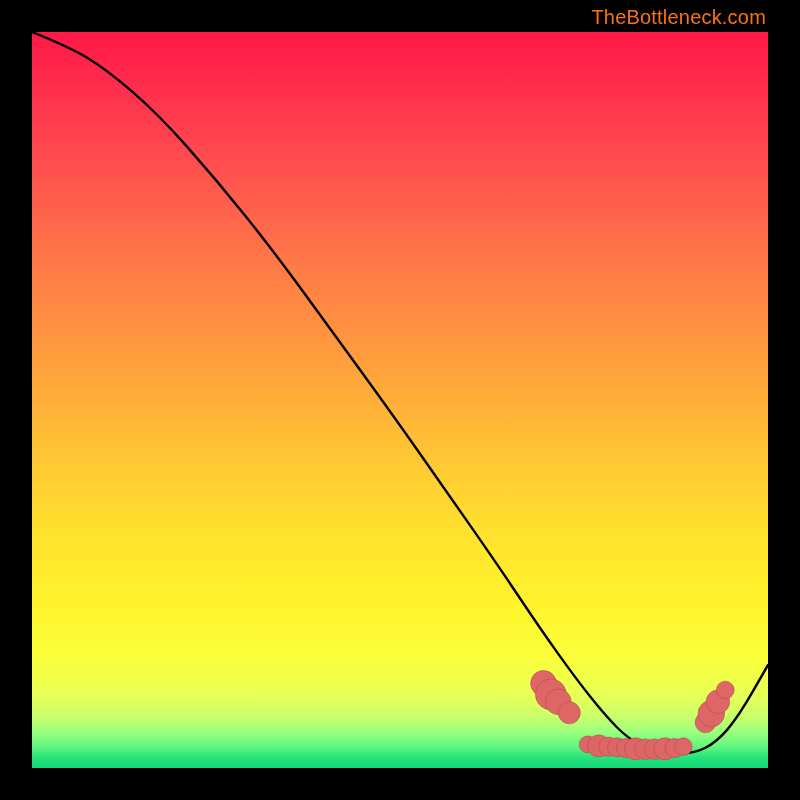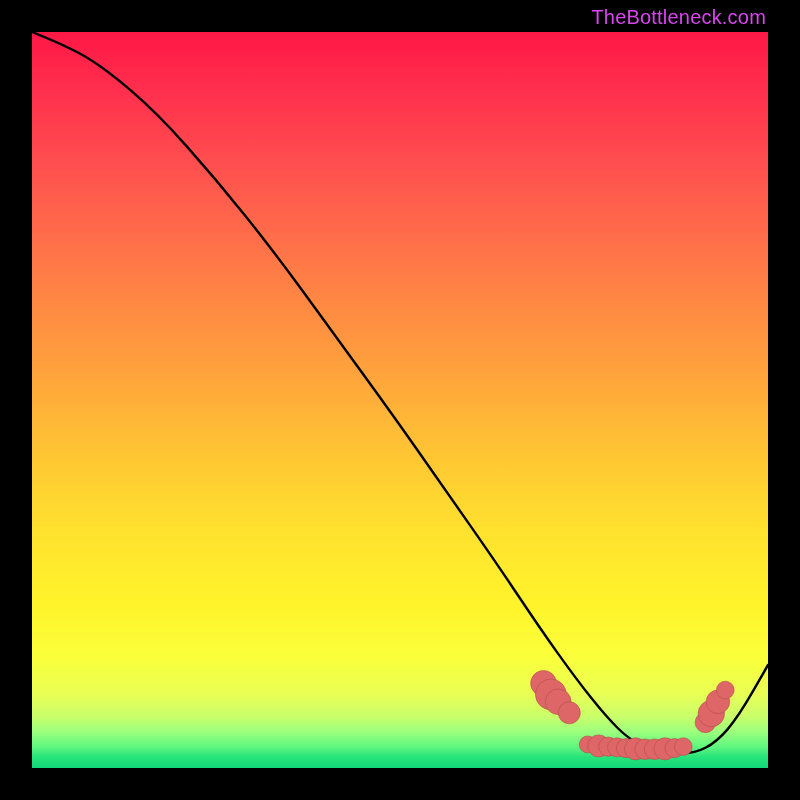--- a/index.html
+++ b/index.html
@@ -50,21 +50,21 @@
     );
   }
   .svg-layer {
     position: absolute;
     inset: 0;
   }
   .watermark {
     position: absolute;
     top: 6px;
     right: 34px;
-    color: #d946ef;
+    color: #f97316;
     font-size: 20px;
     font-weight: 500;
     letter-spacing: 0.2px;
     user-select: none;
   }
 </style>
 </head>
 <body>
 
 <div class="frame">

